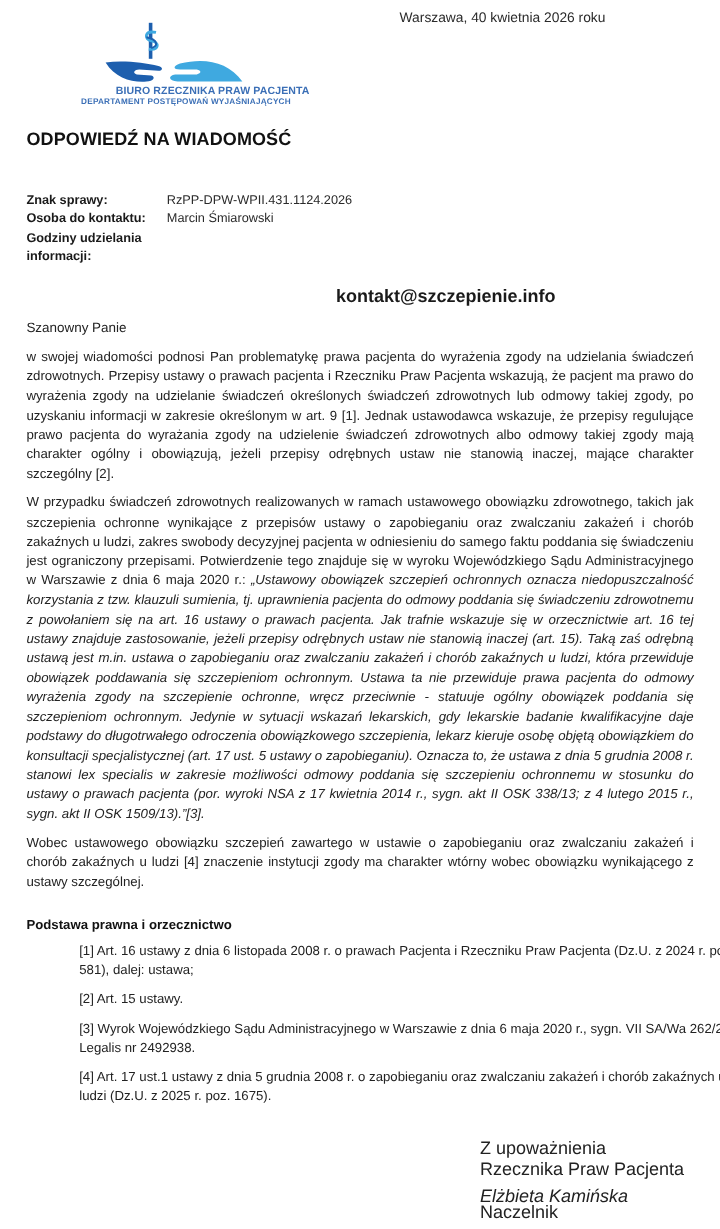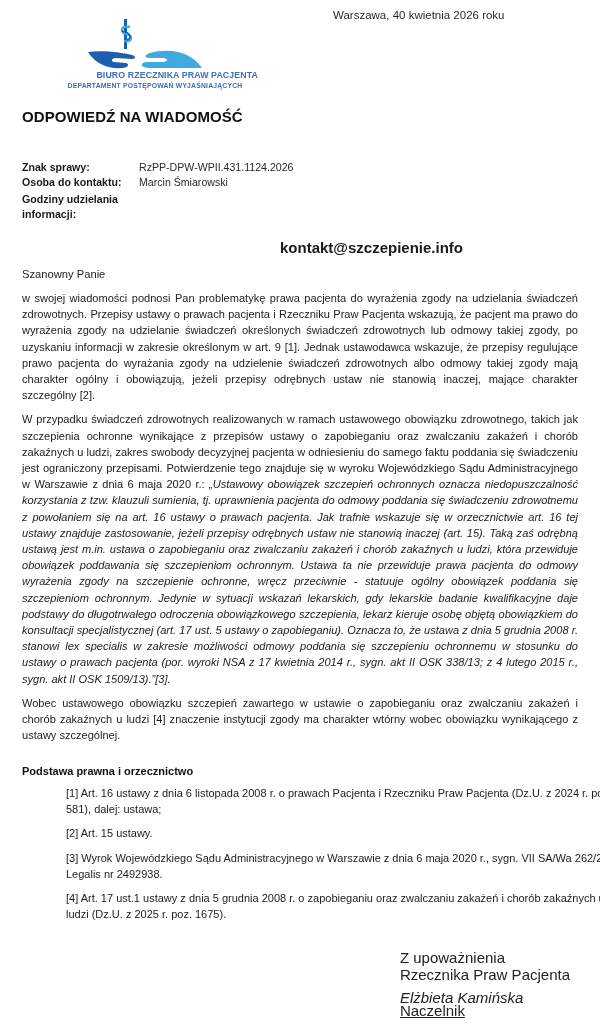--- a/index.html
+++ b/index.html
@@ -24,21 +24,21 @@
   .recipient { left: 264px; top: 239px; font-size: 15px; font-weight: bold; color: #1a1a1a; margin-left: 16px; }
   .greeting { left: 22px; top: 268px; font-size: 11.2px; }
   .body { left: 22px; top: 290px; width: 556px; }
   .para { text-align: justify; font-size: 11.05px; line-height: 16.2px; margin: 0 0 8px 0; color: #222; }
   .para i { font-style: italic; }
   .refs-title { left: 22px; top: 765px; font-size: 11px; font-weight: bold; color: #111; }
   .refs { left: 22px; top: 785px; width: 560px; margin-left: 44px; }
   .ref { font-size: 11px; line-height: 16.2px; margin: 0 0 8px 0; color: #222; }
   .sign { right: 30px; top: 950px; text-align: left; font-size: 15px; line-height: 16.5px; color: #222; }
   .sign .name { margin-top: 8px; font-style: italic; line-height: 13px; }
-  .sign .role { line-height: 14px; text-decoration: underline; }
+  .sign .role { line-height: 14px; }
 </style>
 </head>
 <body>
 
 <div class="abs date">Warszawa, 40 kwietnia 2026 roku</div>
 
 <div class="abs logo">
   <svg width="230" height="56" viewBox="0 0 230 56" style="position:absolute;left:0;top:0;">
 
     <rect x="84" y="4" width="3" height="30" fill="#1d5fae"></rect>

